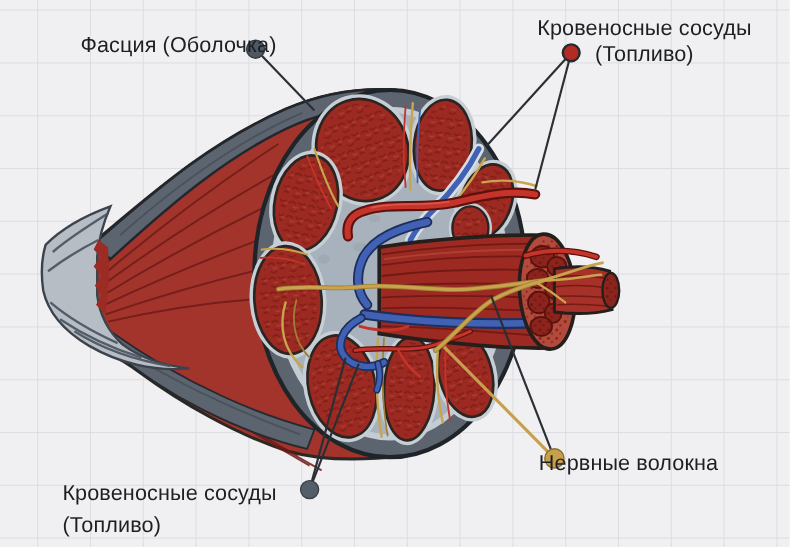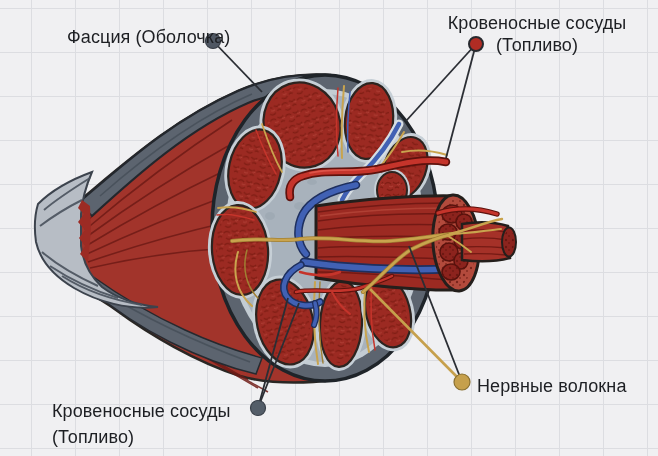--- a/index.html
+++ b/index.html
@@ -285,17 +285,17 @@
   <div class="lbl lh22 ctr" style="left:437px;top:12px;width:200px;">
     <div>Кровеносные сосуды</div>
     <div>(Топливо)</div>
   </div>
 
   <div class="lbl lh26" style="left:52px;top:398px;">
     <div>Кровеносные сосуды</div>
     <div>(Топливо)</div>
   </div>
 
-  <div class="lbl lh23" style="left:477px;top:375px;">
+  <div class="lbl lh23" style="left:449px;top:375px;">
     <div>Нервные волокна</div>
   </div>
 
 </div>
 
 </body></html>

